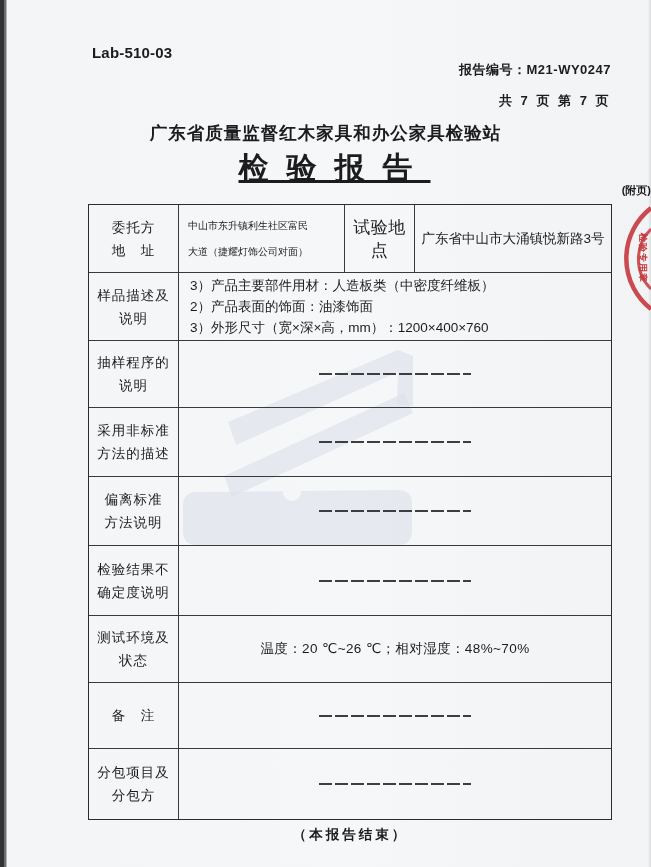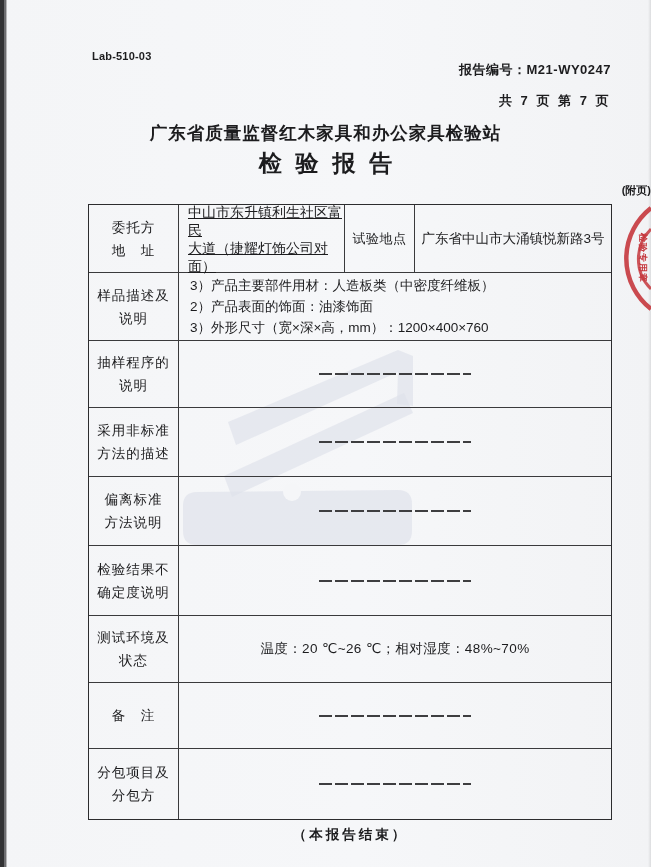--- a/index.html
+++ b/index.html
@@ -10,44 +10,44 @@
     color:#1c1c1e;
   }
   .edge-left{
     position:absolute;left:0;top:0;width:7px;height:867px;
     background:linear-gradient(90deg,#323234 0 4px,#6d6d70 4px 6px,#b8b8ba 6px 7px);
   }
   .edge-right{
     position:absolute;right:0;top:0;width:3px;height:867px;
     background:linear-gradient(90deg,rgba(0,0,0,0) ,#dcdddf);
   }
-  .lab-code{position:absolute;left:92px;top:50px;font-size:11px;font-weight:700;letter-spacing:.2px;}
+  .lab-code{position:absolute;left:92px;top:44px;font-size:15px;font-weight:700;letter-spacing:.2px;}
   .report-no{position:absolute;right:40px;top:61px;font-size:13px;font-weight:700;letter-spacing:.5px;}
   .page-info{position:absolute;right:40px;top:92px;font-size:13px;font-weight:700;letter-spacing:2.5px;}
   .station-title{position:absolute;left:0;top:121px;width:100%;text-align:center;
     font-size:17.5px;font-weight:700;letter-spacing:1px;}
   .report-title{position:absolute;left:0;top:148px;width:100%;text-align:center;
-    font-size:23px;font-weight:700;letter-spacing:.6em;text-indent:.6em;}
+    font-size:30px;font-weight:700;letter-spacing:.6em;text-indent:.6em;text-decoration:underline;}
   .report-subtitle{position:absolute;left:0;top:183px;width:100%;text-align:right;
     font-size:11px;font-weight:700;}
   
   .watermark{position:absolute;left:0;top:0;width:651px;height:867px;z-index:0;pointer-events:none;}
   
   .report-table{
     position:absolute;left:88px;top:204px;width:524px;z-index:1;
     border:1.6px solid #2c2c2e;box-sizing:border-box;background:transparent;
   }
   .t-row{display:flex;border-bottom:1px solid #3a3a3c;box-sizing:border-box;}
   .t-row:last-child{border-bottom:none;}
   .cell{box-sizing:border-box;display:flex;flex-direction:column;justify-content:center;}
   .cell.bordered{border-right:1px solid #3a3a3c;}
   .label-cell{width:90px;text-align:center;font-size:13.5px;line-height:23px;letter-spacing:1px;flex:none;}
   .content-cell{flex:1;}
-  .addr-cell{width:166px;flex:none;font-size:14px;line-height:18px;padding-left:9px;text-decoration:underline;}
-  .loc-label-cell{width:70px;flex:none;text-align:center;font-size:13px;letter-spacing:.5px;}
+  .addr-cell{width:166px;flex:none;font-size:10px;line-height:26px;padding-left:9px;}
+  .loc-label-cell{width:70px;flex:none;text-align:center;font-size:17px;letter-spacing:.5px;}
   .loc-cell{flex:1;text-align:center;font-size:13.5px;line-height:26px;}
   .sample-cell{font-size:13.5px;line-height:21px;padding-left:11px;}
   .env-cell{text-align:center;font-size:13.5px;letter-spacing:.4px;}
   .dash-line{
     width:152px;height:2px;margin:0 auto;
     background:repeating-linear-gradient(90deg,#3e3e40 0 13px,rgba(0,0,0,0) 13px 16px);
   }
   .end-note{position:absolute;left:0;top:826px;width:100%;text-align:center;
     font-size:13.5px;font-weight:700;letter-spacing:3px;margin-left:25px;}
   

